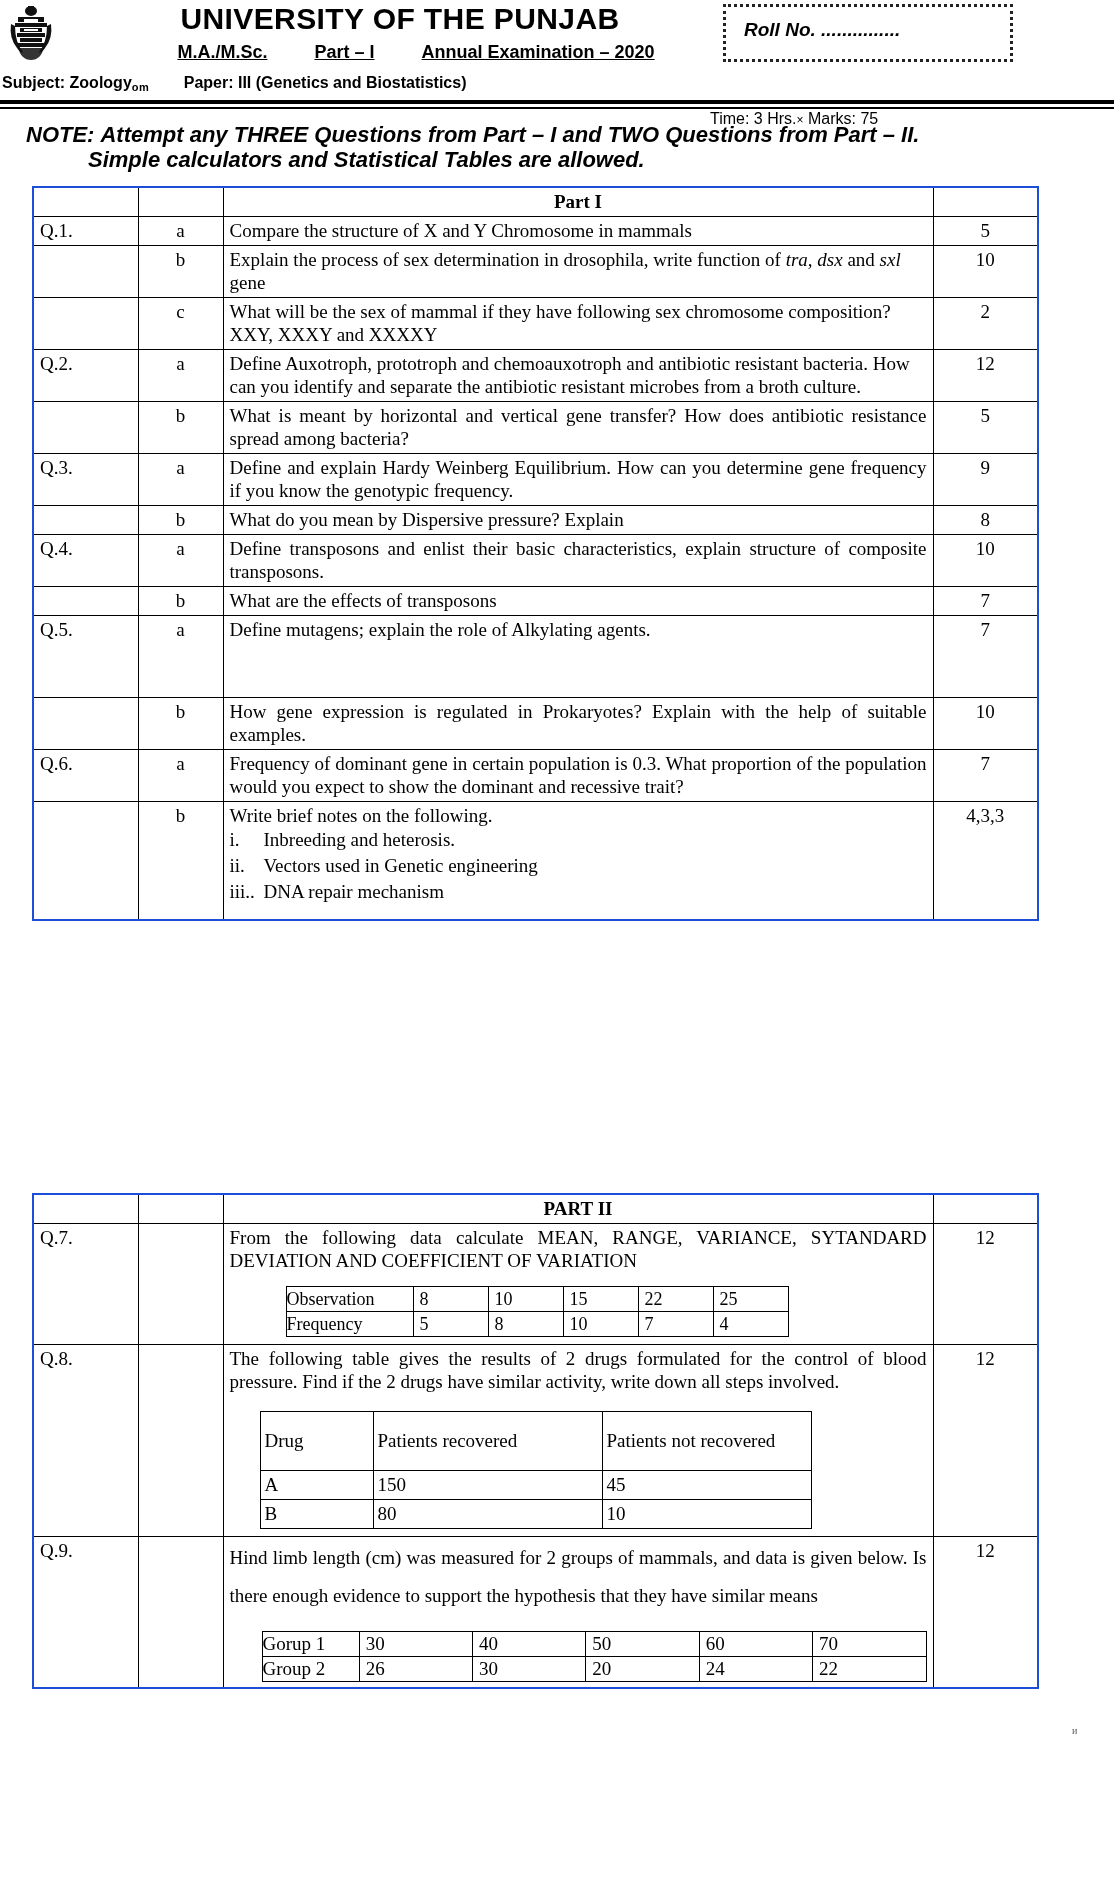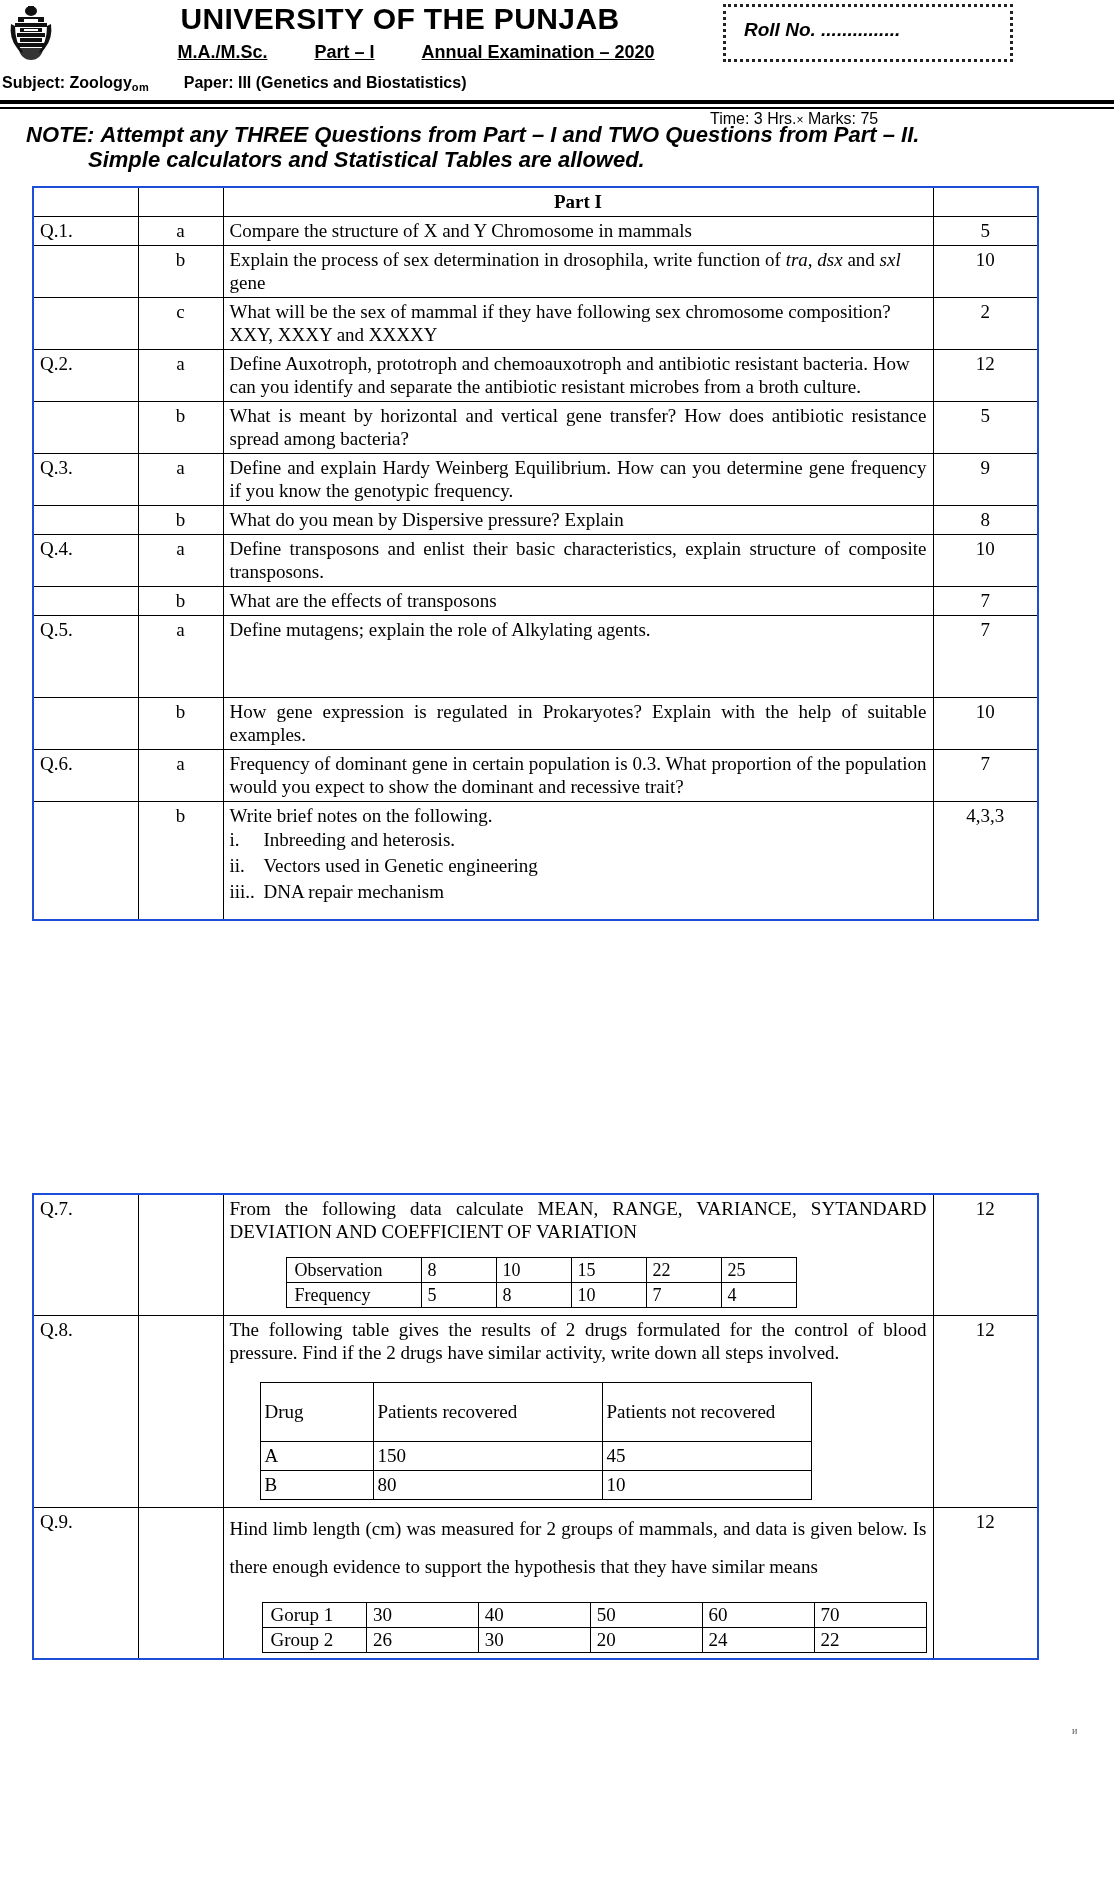--- a/index.html
+++ b/index.html
@@ -201,21 +201,21 @@
   .inner-table td {
     border: 1px solid #000;
     font-size: 18px;
     line-height: 22px;
     padding: 1px 6px;
     text-align: center;
     vertical-align: middle;
   }
   .inner-table td.lbl {
     text-align: center;
-    padding-left: 8px;
+    padding-left: 0;
   }
   .freq-table td.lbl { width: 120px; }
   .freq-table td.val { width: 62px; }
 
   .drug-table { margin: 18px 0 4px 30px; }
   .drug-table td { font-size: 19px; padding: 3px 4px; }
   .drug-table td.c1 { width: 104px; }
   .drug-table td.c2 { width: 220px; }
   .drug-table td.c3 { width: 200px; margin-left: 35px; }
   .drug-table tr.hdr td { height: 52px; }
@@ -406,20 +406,26 @@
 </table>
 
 <table class="qtable" style="left:32px; top:1193px; width:1006px;">
   <colgroup>
     <col class="col-q">
       <col class="col-part">
       <col class="col-body">
       <col class="col-mark">
   </colgroup>
   <tbody>
+    <tr>
+      <td></td>
+      <td></td>
+      <td class="part-head">PART II</td>
+      <td></td>
+    </tr>
 
     <tr>
       <td class="cell-q">Q.7.</td>
       <td class="cell-part"></td>
       <td class="cell-body justify">
         <div>From the following data calculate MEAN, RANGE, VARIANCE, SYTANDARD DEVIATION AND COEFFICIENT OF VARIATION</div>
         <table class="inner-table freq-table">
           <tbody>
             <tr>
               <td class="lbl">Observation</td>

